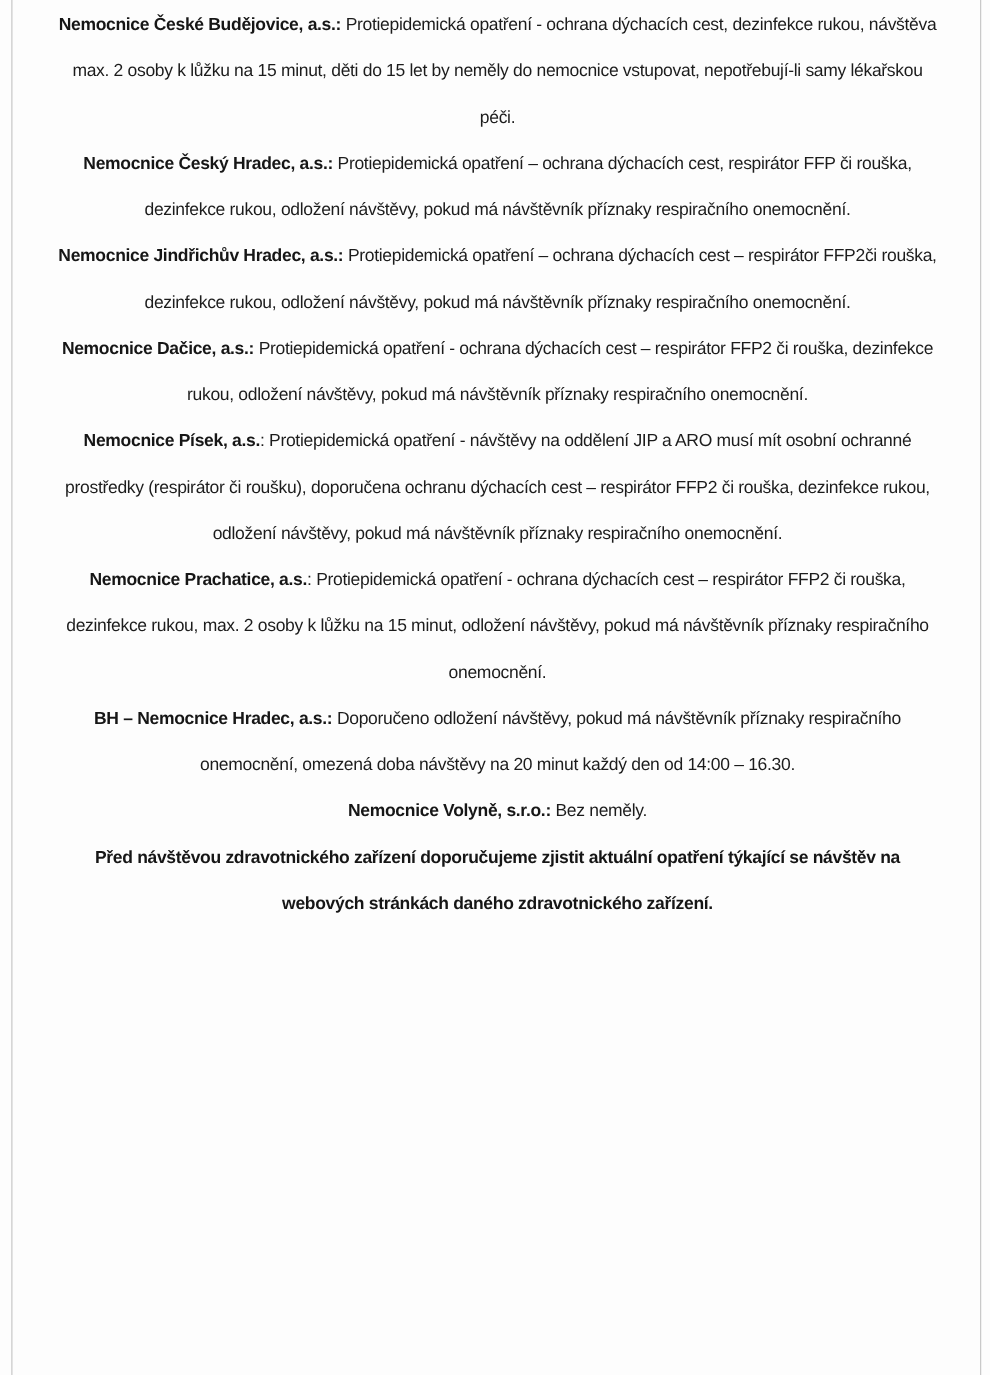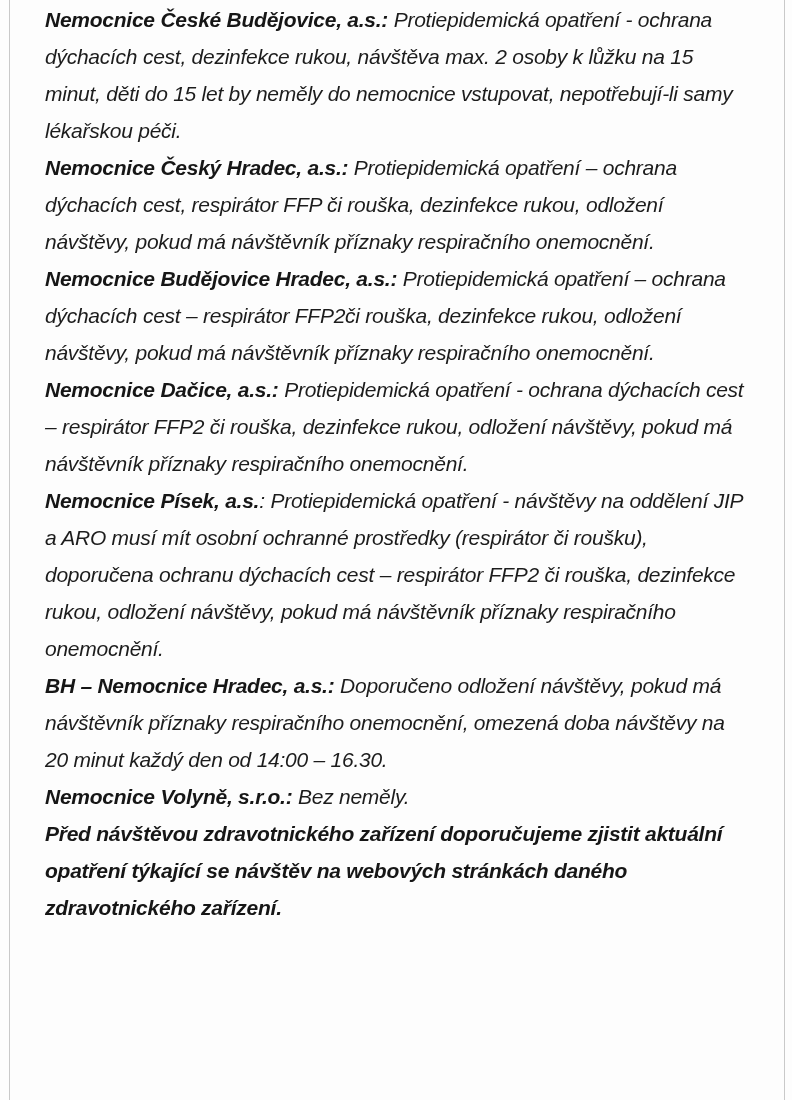--- a/index.html
+++ b/index.html
@@ -23,25 +23,24 @@
   }
   .page-rule.left { left: 9px; }
   .page-rule.right { left: 784px; }
   .content {
     position: absolute;
     top: 0;
     left: 45px;
     width: 706px;
     padding-top: 1px;
     color: #1c1c1c;
-    font-size: 21px;
+    font-size: 14px;
     letter-spacing: -0.25px;
     line-height: 37px;
-    text-align: left;
-    font-style: italic;
+    text-align: center;
   }
   .entry {
     margin: 0;
     padding: 0;
   }
   .entry b {
     font-weight: bold;
     color: #161616;
   }
 </style>
@@ -50,26 +49,27 @@
 
 <div class="page-rule left"></div>
 <div class="page-rule right"></div>
 
 <div class="content">
 
   <p class="entry"><b>Nemocnice České Budějovice, a.s.:</b><span> Protiepidemická opatření - ochrana dýchacích cest, dezinfekce rukou, návštěva max. 2 osoby k lůžku na 15 minut, děti do 15 let by neměly do nemocnice vstupovat, nepotřebují-li samy lékařskou péči.</span></p>
 
   <p class="entry"><b>Nemocnice Český Hradec, a.s.:</b><span> Protiepidemická opatření – ochrana dýchacích cest, respirátor FFP či rouška, dezinfekce rukou, odložení návštěvy, pokud má návštěvník příznaky respiračního onemocnění.</span></p>
 
-  <p class="entry"><b>Nemocnice Budějovice Hradec, a.s.:</b><span> Protiepidemická opatření – ochrana dýchacích cest – respirátor FFP2či rouška, dezinfekce rukou, odložení návštěvy, pokud má návštěvník příznaky respiračního onemocnění.</span></p>
+  <p class="entry"><b>Nemocnice Jindřichův Hradec, a.s.:</b><span> Protiepidemická opatření – ochrana dýchacích cest – respirátor FFP2či rouška, dezinfekce rukou, odložení návštěvy, pokud má návštěvník příznaky respiračního onemocnění.</span></p>
 
   <p class="entry"><b>Nemocnice Dačice, a.s.:</b><span> Protiepidemická opatření - ochrana dýchacích cest – respirátor FFP2 či rouška, dezinfekce rukou, odložení návštěvy, pokud má návštěvník příznaky respiračního onemocnění.</span></p>
 
   <p class="entry"><b>Nemocnice Písek, a.s.</b><span>: Protiepidemická opatření - návštěvy na oddělení JIP a ARO musí mít osobní ochranné prostředky (respirátor či roušku), doporučena ochranu dýchacích cest – respirátor FFP2 či rouška, dezinfekce rukou, odložení návštěvy, pokud má návštěvník příznaky respiračního onemocnění.</span></p>
 
+  <p class="entry"><b>Nemocnice Prachatice, a.s.</b><span>: Protiepidemická opatření - ochrana dýchacích cest – respirátor FFP2 či rouška, dezinfekce rukou, max. 2 osoby k lůžku na 15 minut, odložení návštěvy, pokud má návštěvník příznaky respiračního onemocnění.</span></p>
 
   <p class="entry"><b>BH – Nemocnice Hradec, a.s.:</b><span> Doporučeno odložení návštěvy, pokud má návštěvník příznaky respiračního onemocnění, omezená doba návštěvy na 20 minut každý den od 14:00 – 16.30.</span></p>
 
 
   <p class="entry"><b>Nemocnice Volyně, s.r.o.:</b><span> Bez neměly.</span></p>
 
 
   <p class="entry"><b>Před návštěvou zdravotnického zařízení doporučujeme zjistit aktuální opatření týkající se návštěv na webových stránkách daného zdravotnického zařízení.</b><span></span></p>
 
 </div>

